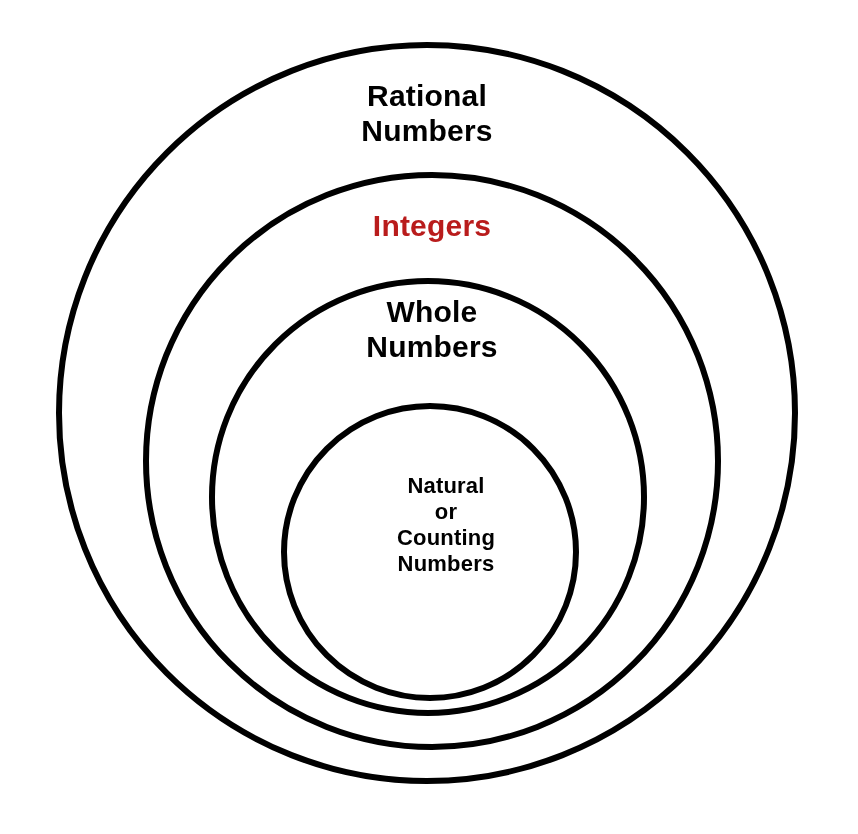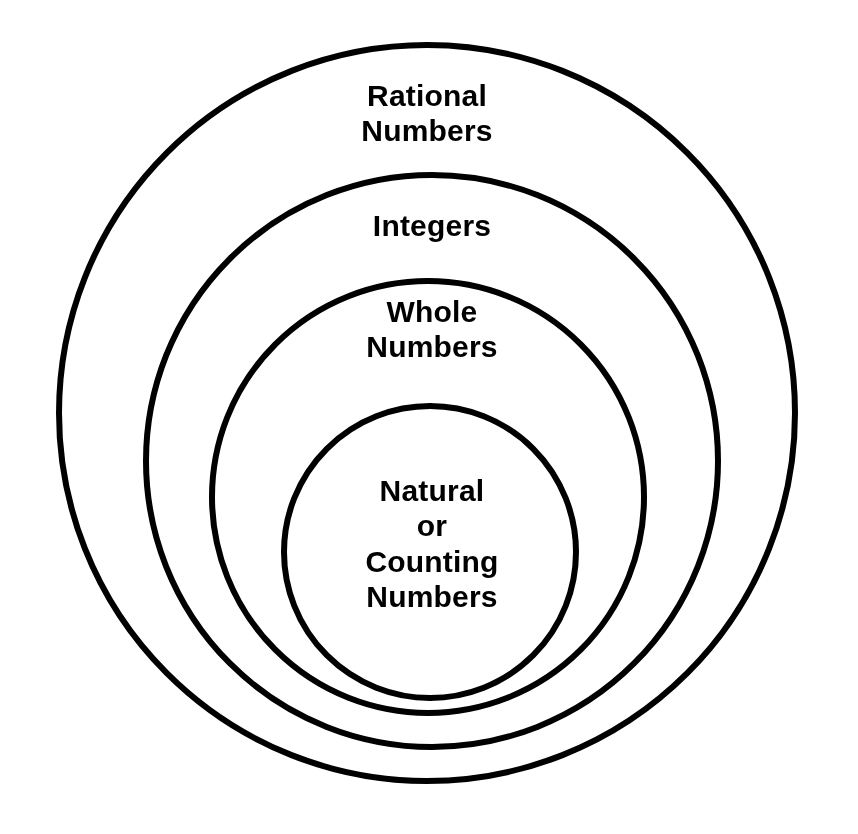--- a/index.html
+++ b/index.html
@@ -56,24 +56,24 @@
     width: 300px;
     font-size: 30px;
   }
   #label-whole {
     left: 282px;
     top: 294px;
     width: 300px;
     font-size: 30px;
   }
   #label-natural {
-    left: 282px;
+    left: 296px;
     top: 473px;
     width: 300px;
-    font-size: 30px;
+    font-size: 22px;
   }
 </style>
 </head>
 <body>
 
 <div id="diagram-root">
 
   <svg id="venn-svg" viewBox="0 0 858 834" xmlns="http://www.w3.org/2000/svg">
     <rect x="0" y="0" width="858" height="834" fill="#FFFFFF"></rect>
 
@@ -82,21 +82,21 @@
     <circle class="set-circle" cx="432" cy="461" r="286" stroke="#000000" stroke-width="6"></circle>
 
     <circle class="set-circle" cx="428" cy="497" r="216" stroke="#000000" stroke-width="6"></circle>
 
     <circle class="set-circle" cx="430" cy="552" r="146" stroke="#000000" stroke-width="6"></circle>
   </svg>
 
   <div class="label-block" id="label-rational" style="color: rgb(0, 0, 0);">Rational
 Numbers</div>
 
-  <div class="label-block" id="label-integers" style="color: #000000;">Integers</div>
+  <div class="label-block" id="label-integers" style="color: #b91c1c;">Integers</div>
 
   <div class="label-block" id="label-whole" style="color: rgb(0, 0, 0);">Whole
 Numbers</div>
 
   <div class="label-block" id="label-natural" style="color: rgb(0, 0, 0);">Natural
 or
 Counting
 Numbers</div>
 
 </div>

